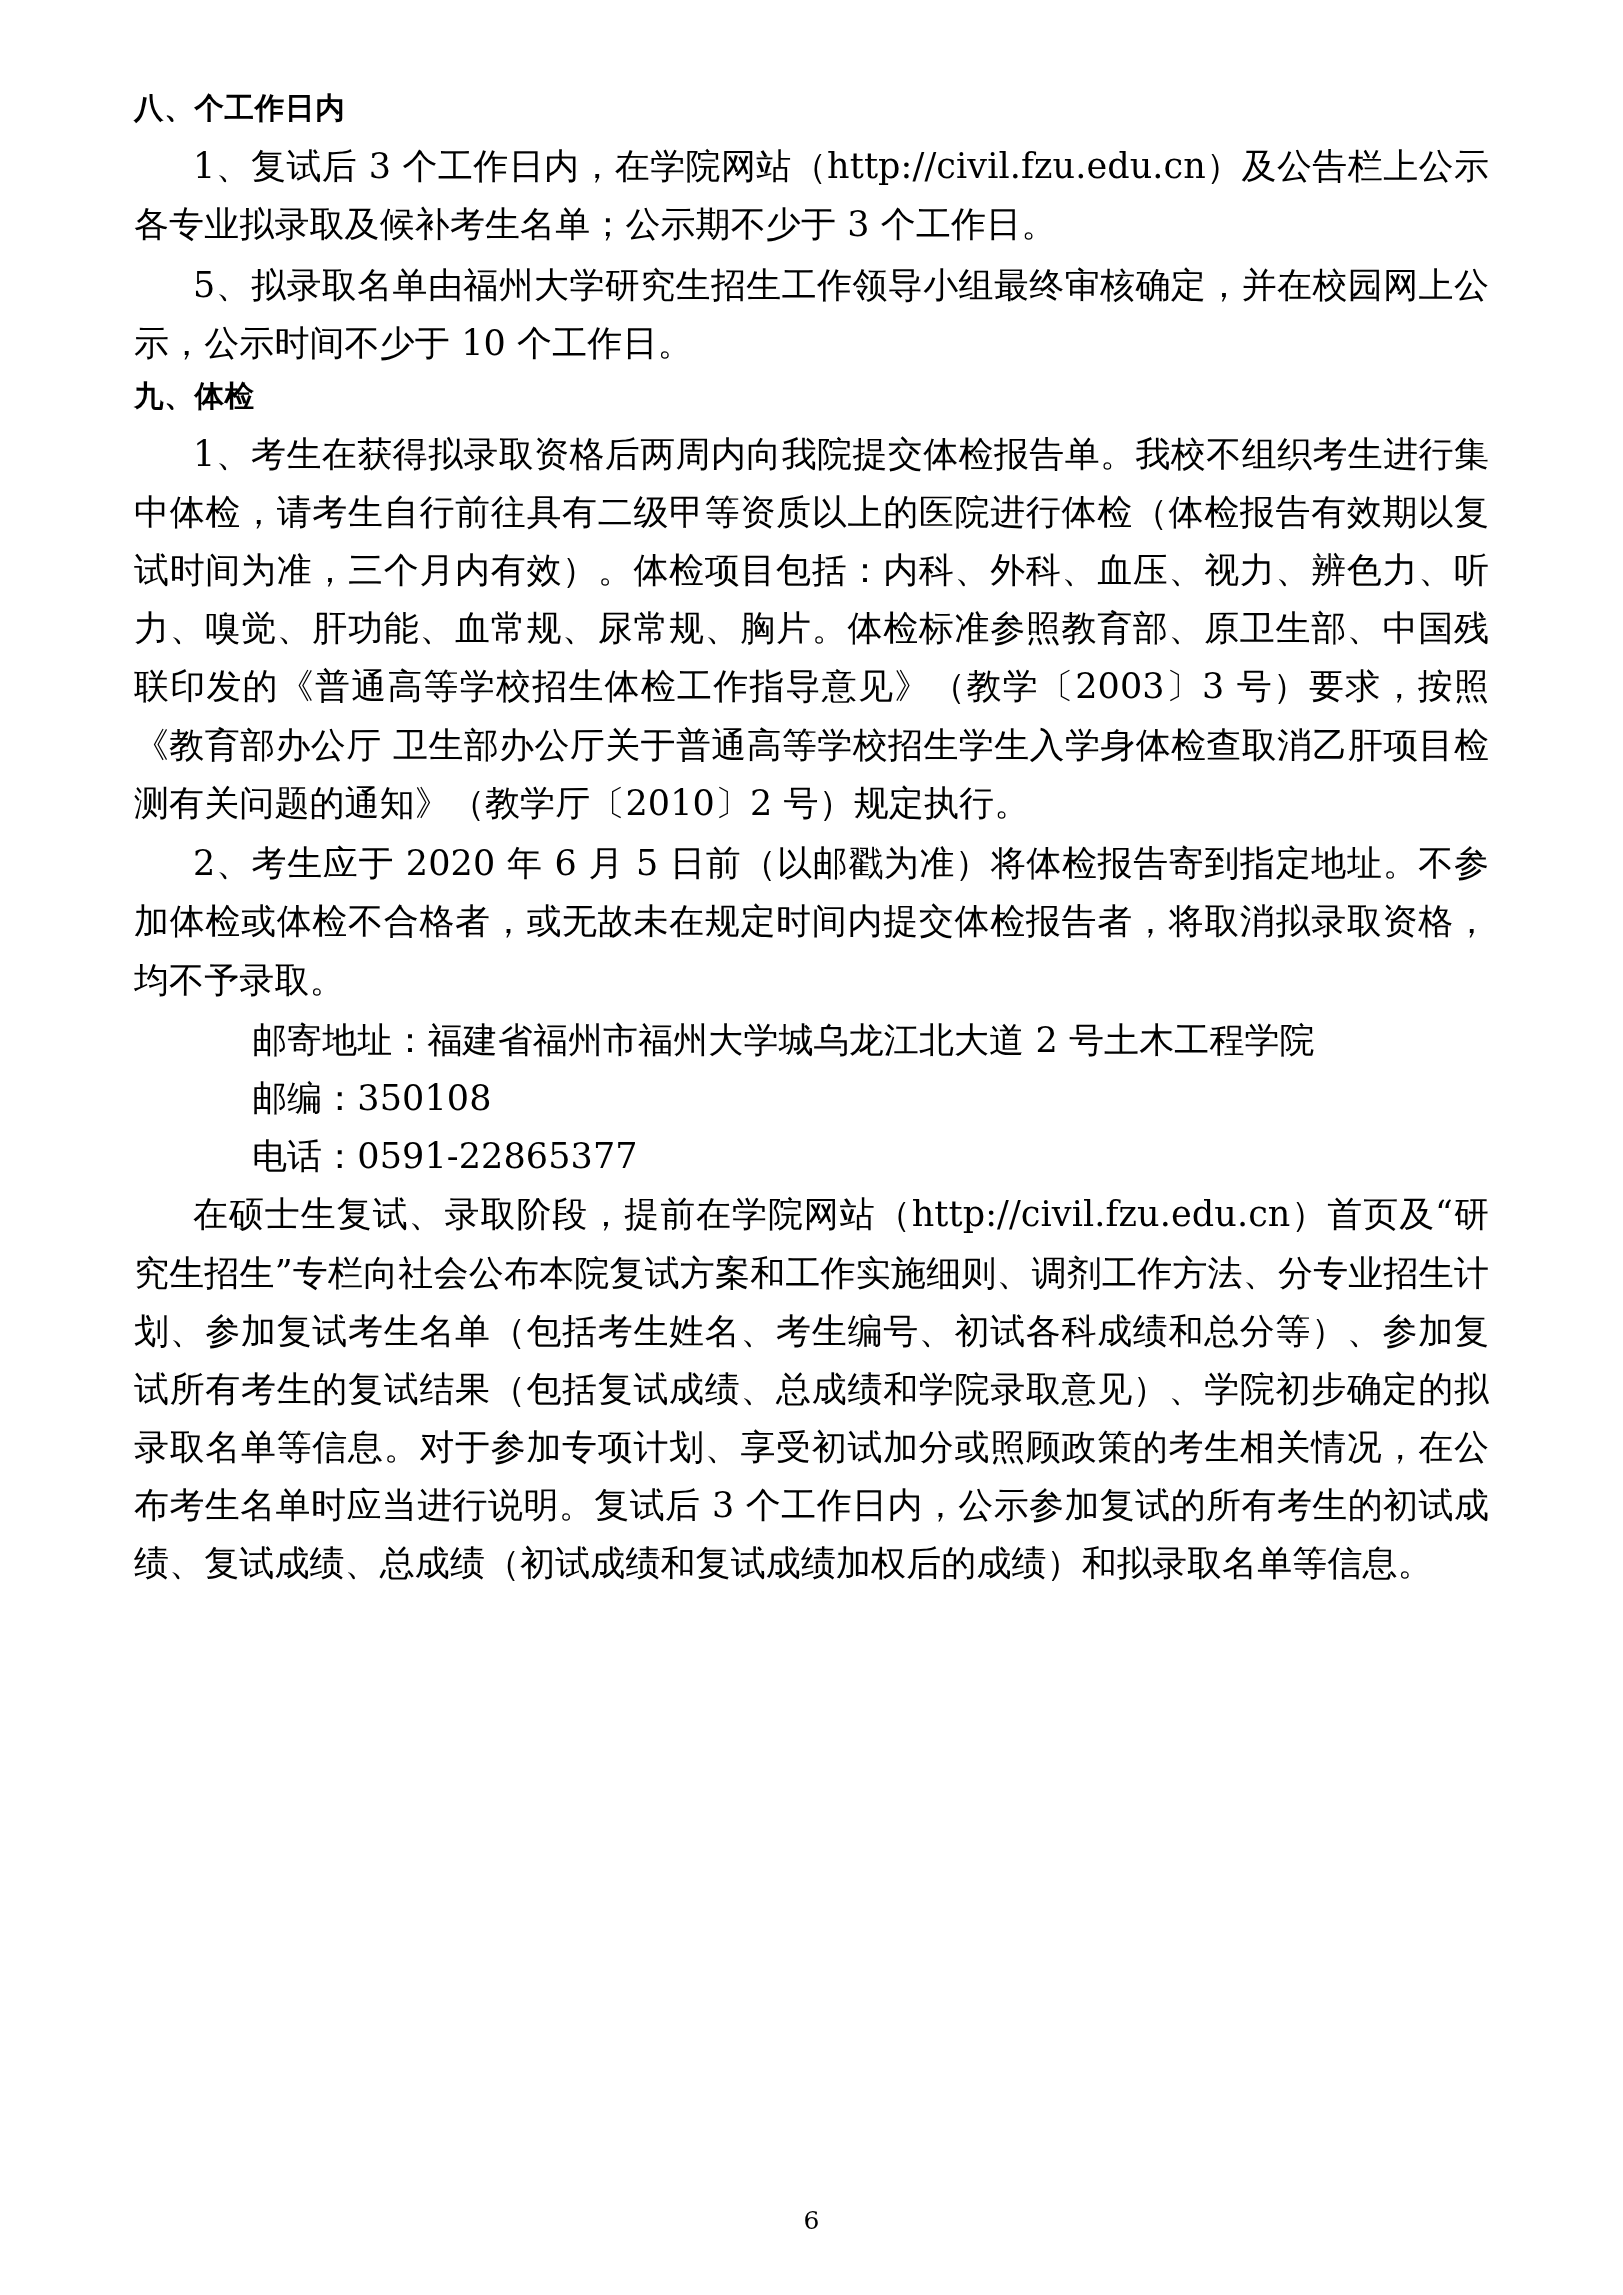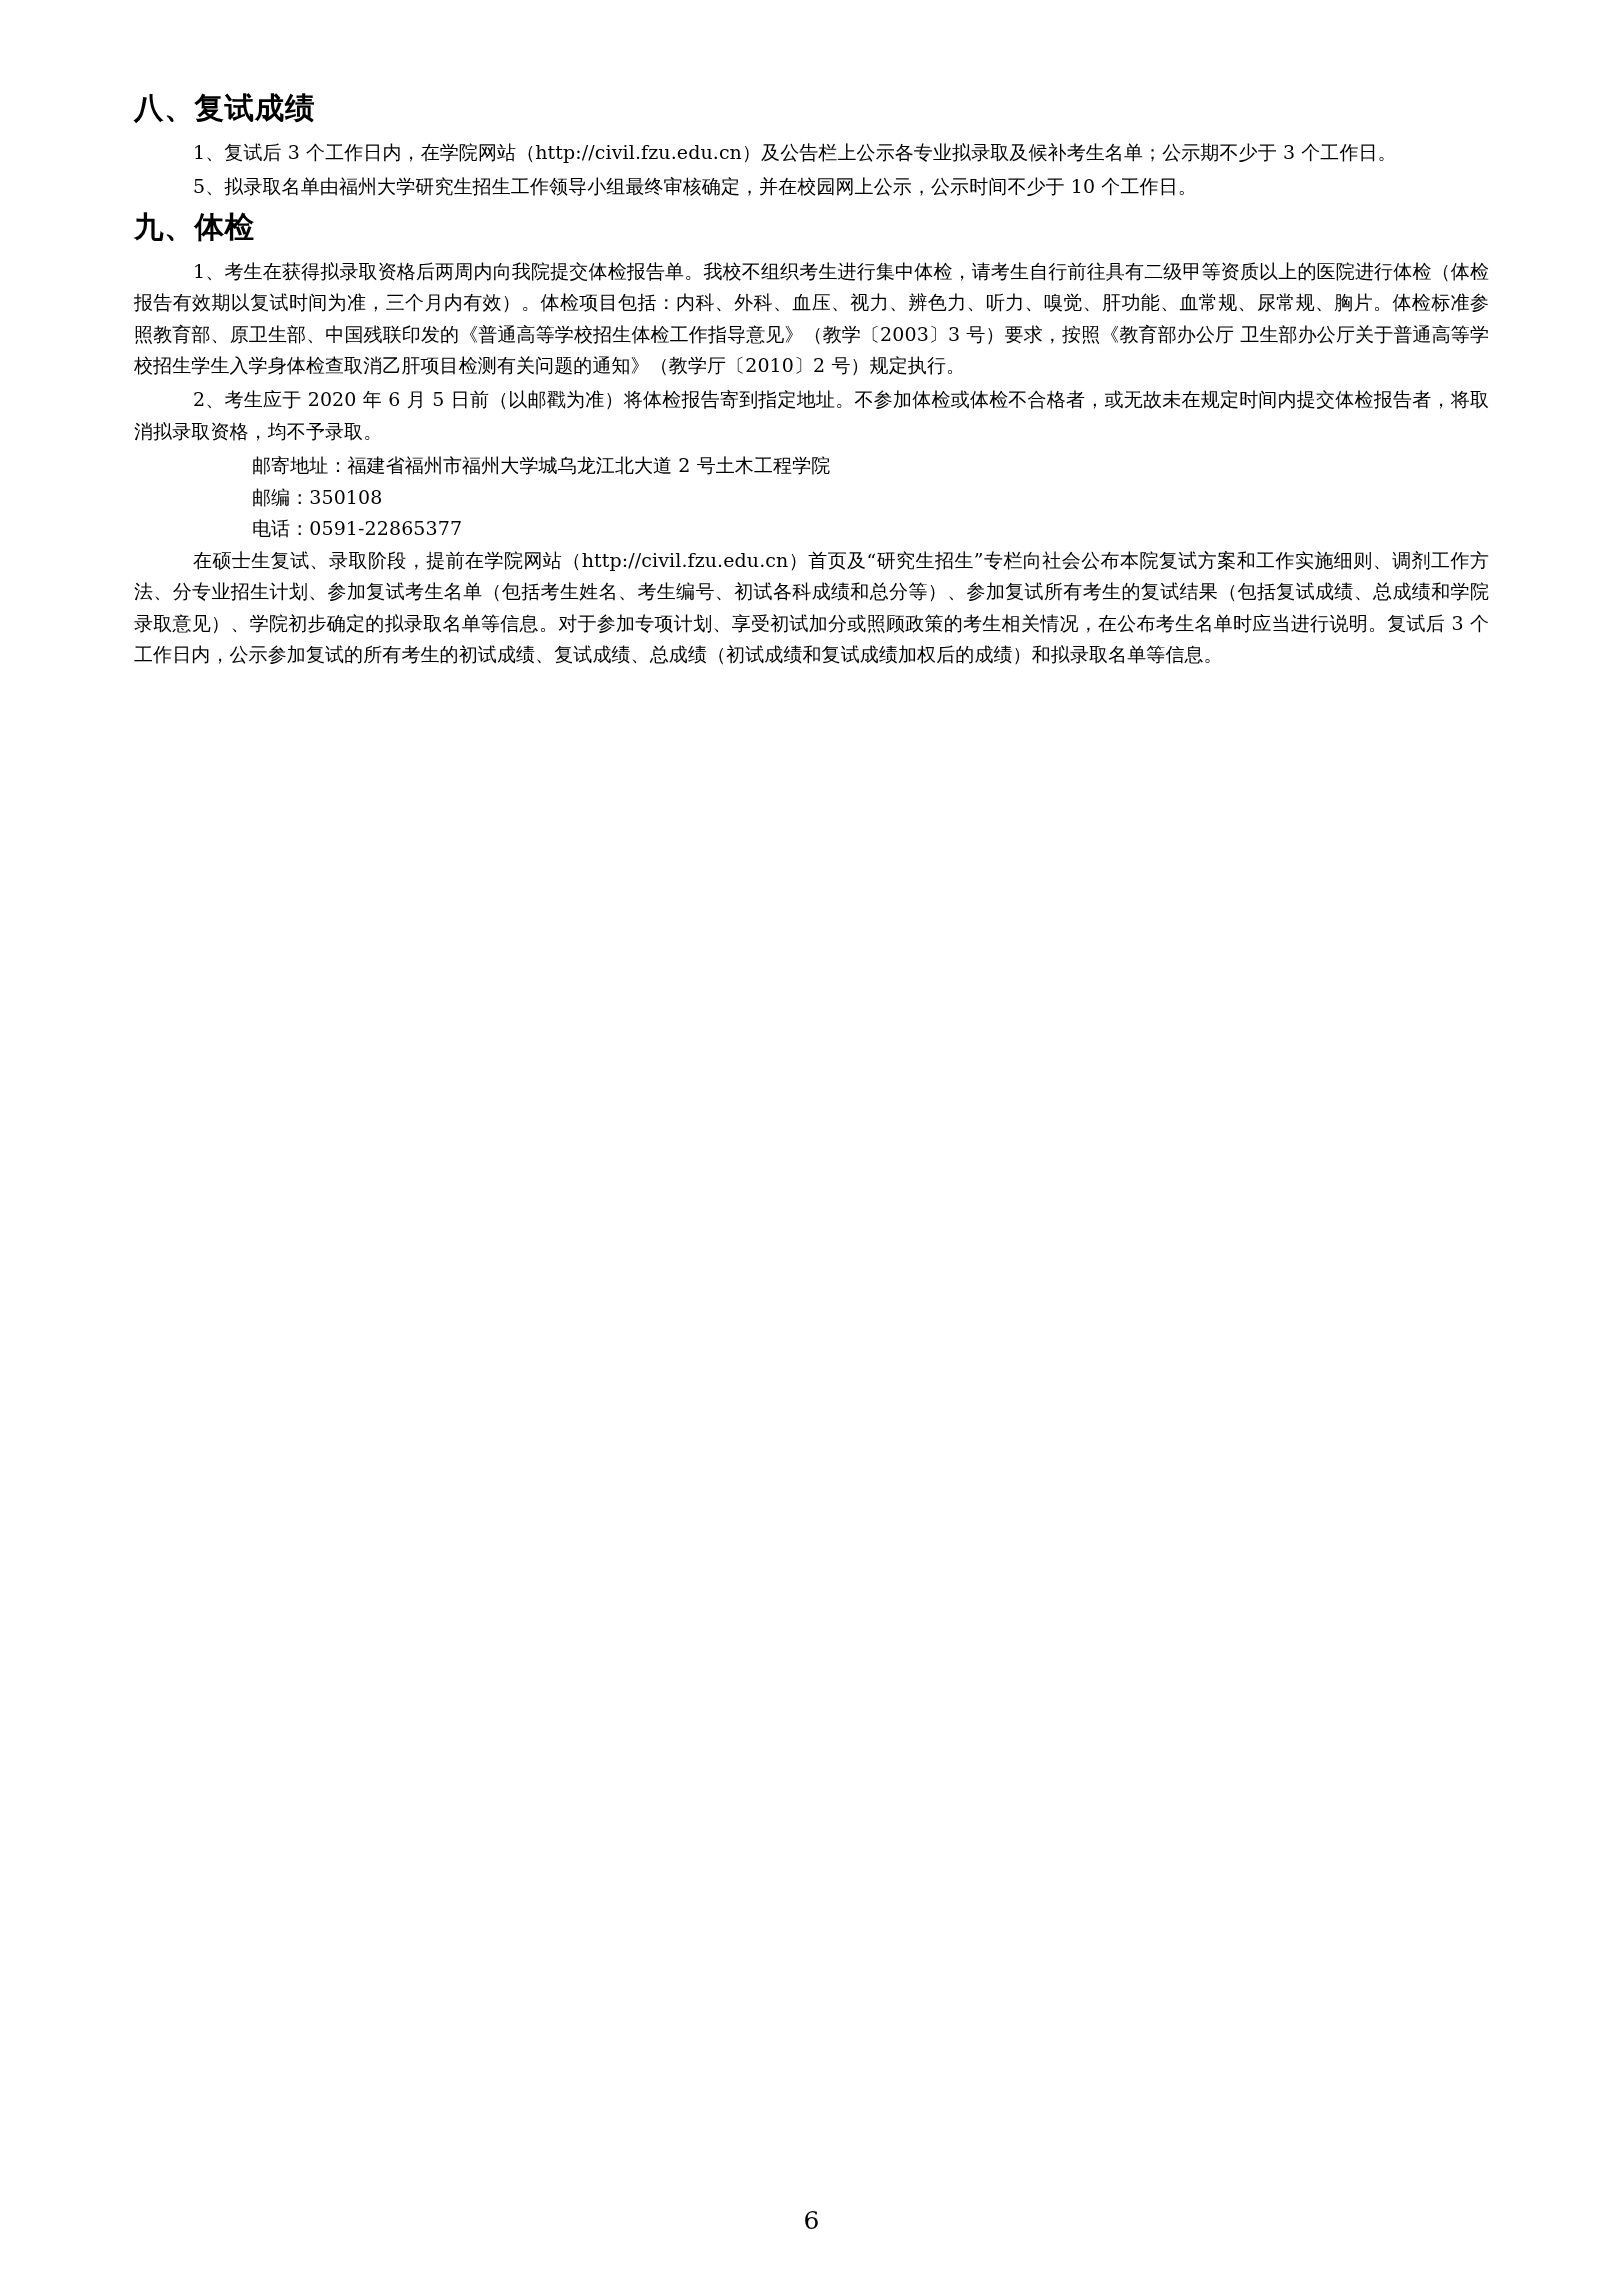--- a/index.html
+++ b/index.html
@@ -33,21 +33,21 @@
     letter-spacing: 0.7px;
     text-indent: 0;
   }
   .heading-block {
     margin-bottom: 6.5px;
   }
   .heading-block.first {
     margin-top: 0;
   }
   p.para {
-    font-size: 19px;
+    font-size: 35px;
     line-height: 1.66;
     margin: 0 0 2.6px 0;
     text-align: justify;
     text-justify: inter-ideograph;
     text-indent: 59px;
     letter-spacing: 0.1px;
   }
   p.para.addr {
     text-indent: 118px;
     margin-bottom: 0;
@@ -62,21 +62,21 @@
     font-family: "DejaVu Serif", "Liberation Serif", serif;
   }
 </style>
 </head>
 <body>
 
 <div class="page">
   <div class="doc-body">
 
     <div class="heading-block first">
-      <h2 class="section-heading">八、复试成绩</h2>
+      <h2 class="section-heading">八、个工作日内</h2>
     </div>
     <p class="para">1、复试后 3 个工作日内，在学院网站（http://civil.fzu.edu.cn）及公告栏上公示各专业拟录取及候补考生名单；公示期不少于 3 个工作日。</p>
     <p class="para">5、拟录取名单由福州大学研究生招生工作领导小组最终审核确定，并在校园网上公示，公示时间不少于 10 个工作日。</p>
 
     <div class="heading-block">
       <h2 class="section-heading">九、体检</h2>
     </div>
     <p class="para">1、考生在获得拟录取资格后两周内向我院提交体检报告单。我校不组织考生进行集中体检，请考生自行前往具有二级甲等资质以上的医院进行体检（体检报告有效期以复试时间为准，三个月内有效）。体检项目包括：内科、外科、血压、视力、辨色力、听力、嗅觉、肝功能、血常规、尿常规、胸片。体检标准参照教育部、原卫生部、中国残联印发的《普通高等学校招生体检工作指导意见》（教学〔2003〕3 号）要求，按照《教育部办公厅 卫生部办公厅关于普通高等学校招生学生入学身体检查取消乙肝项目检测有关问题的通知》（教学厅〔2010〕2 号）规定执行。</p>
     <p class="para">2、考生应于 2020 年 6 月 5 日前（以邮戳为准）将体检报告寄到指定地址。不参加体检或体检不合格者，或无故未在规定时间内提交体检报告者，将取消拟录取资格，均不予录取。</p>
     <p class="para addr">邮寄地址：福建省福州市福州大学城乌龙江北大道 2 号土木工程学院</p>

